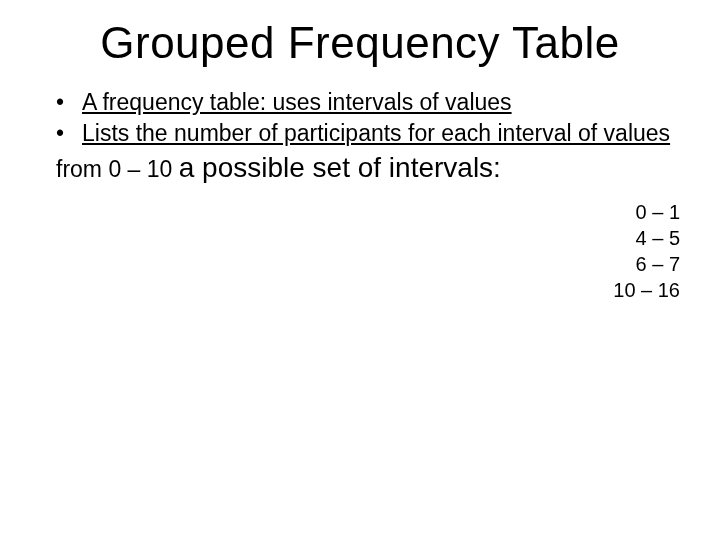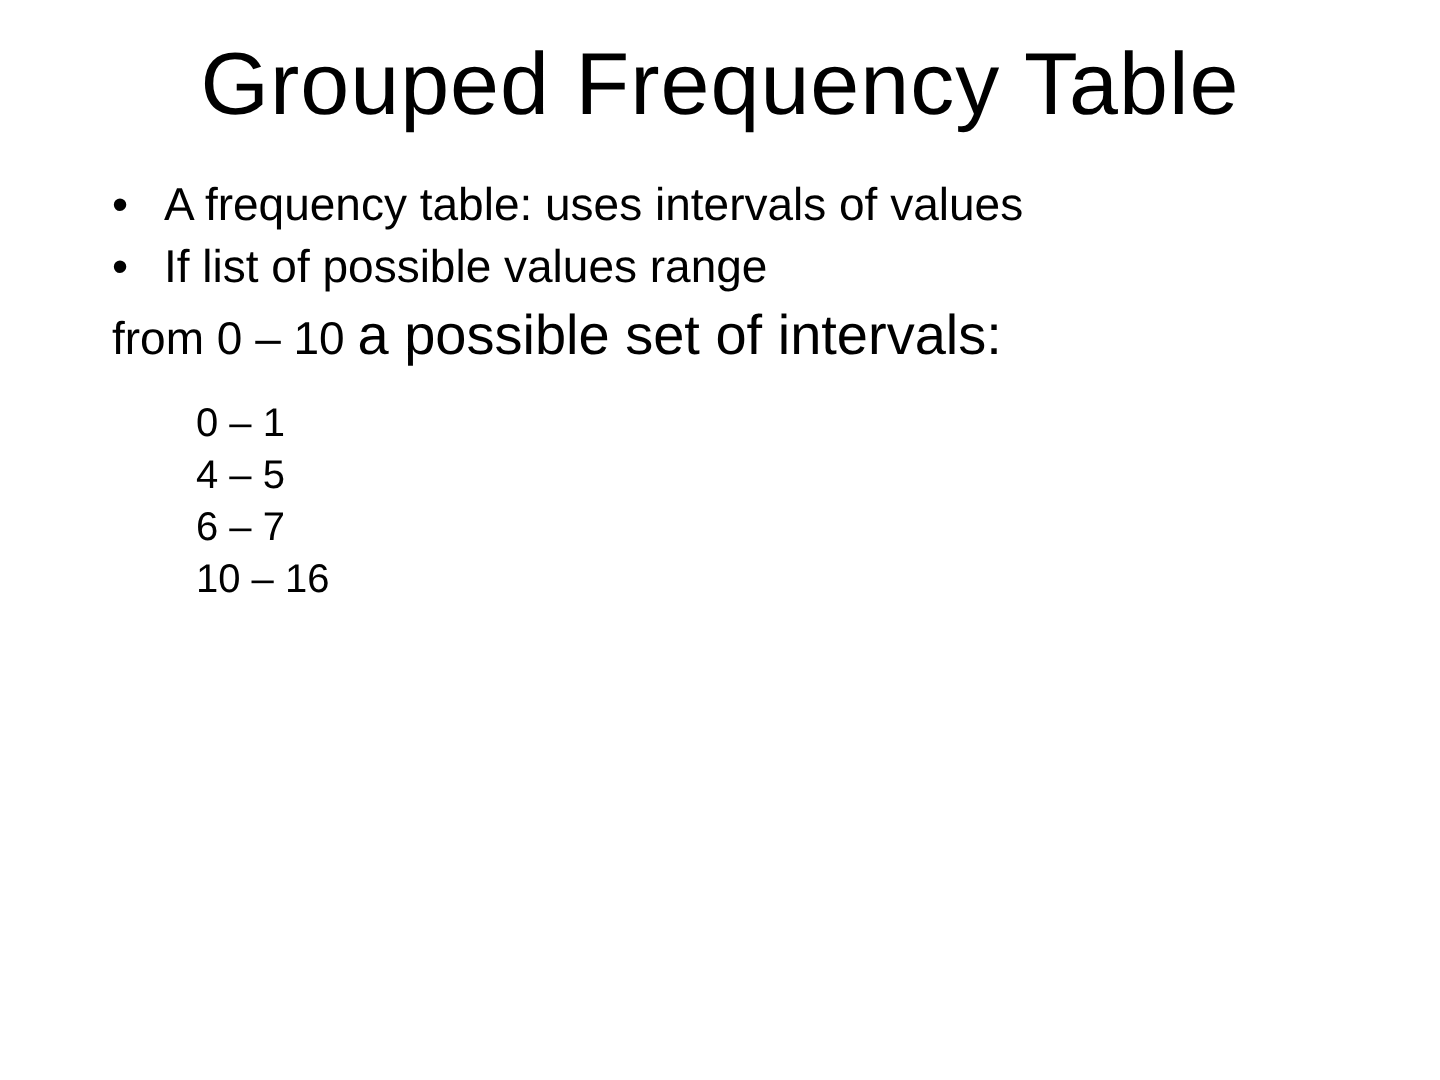--- a/index.html
+++ b/index.html
@@ -18,20 +18,21 @@
     .title {
       font-size: 44px;
       font-weight: normal;
       text-align: center;
       margin-bottom: 20px;
       letter-spacing: 0.5px;
     }
     .bullets {
       list-style: none;
       padding-left: 16px;
+      text-decoration: underline;
     }
     .bullets li.bullet-item {
       font-size: 23px;
       line-height: 1.25;
       position: relative;
       padding-left: 26px;
       margin-bottom: 2px;
     }
     .bullets li.bullet-item::before {
       content: "•";
@@ -45,34 +46,35 @@
       line-height: 1.25;
       padding-left: 16px;
     }
     .range-line .tail {
       font-size: 28px;
     }
     .intervals {
       list-style: none;
       padding-left: 58px;
       margin-top: 14px;
+      text-align: right;
     }
     .intervals li {
       font-size: 20px;
       line-height: 1.3;
     }
   </style>
 </head>
 <body>
 
 <h1 class="title">Grouped Frequency Table</h1>
 
 <ul class="bullets">
   <li class="bullet-item">A frequency table: uses intervals of values</li>
-  <li class="bullet-item">If list of possible values range</li>
+  <li class="bullet-item">Lists the number of participants for each interval of values</li>
 </ul>
 
 <div class="range-line">
   <span>from 0 – 10 </span><span class="tail">a possible set of intervals:</span>
 </div>
 
 <ul class="intervals">
   <li>0 – 1</li>
   <li>4 – 5</li>
   <li>6 – 7</li>

